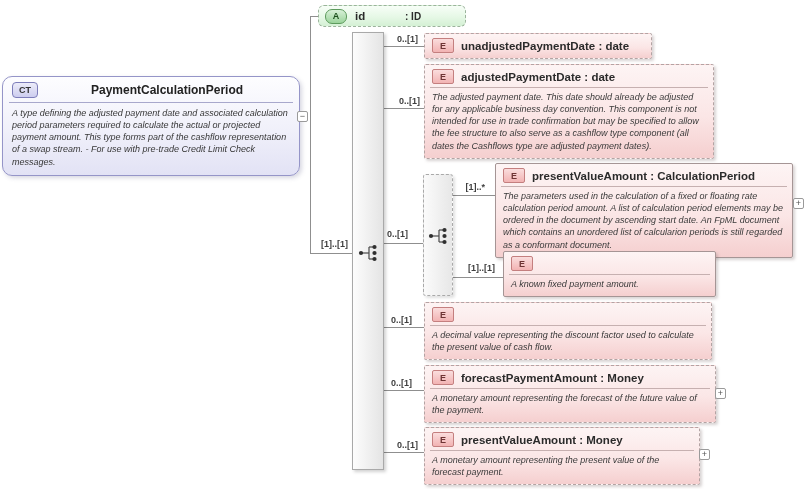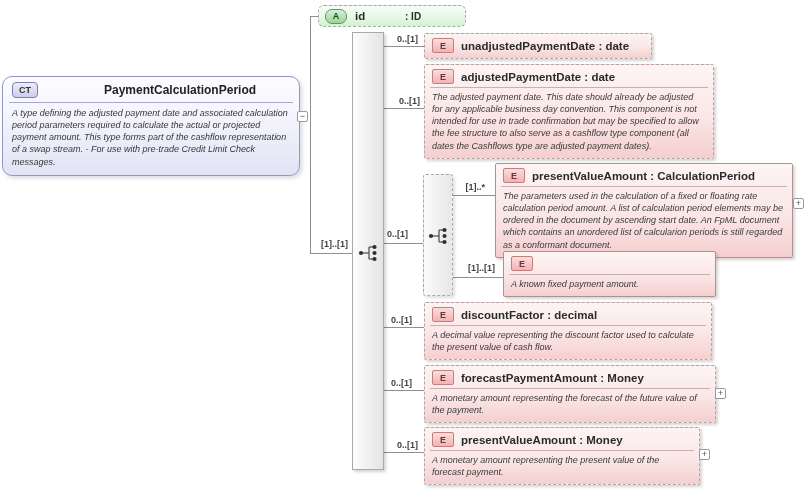--- a/index.html
+++ b/index.html
@@ -10,21 +10,21 @@
   .line{position:absolute;background:#8f8f8f;}
 
   
   .card{position:absolute;font-size:9px;font-weight:bold;color:#3f3f3f;
         text-align:right;white-space:nowrap;}
 
   
   .ct-box{position:absolute;left:2px;top:76px;width:296px;border:1px solid #9595c8;
           border-radius:10px;background:linear-gradient(180deg,#fdfdff 0%,#f0f0fa 55%,#e2e2f5 100%);
           box-shadow:2px 2px 4px rgba(100,100,140,.25);}
-  .ct-head{display:flex;align-items:center;gap:22px;padding:5px 9px 4px;}
+  .ct-head{display:flex;align-items:center;gap:9px;padding:5px 9px 4px;}
   .ct-name{font-weight:bold;font-size:12px;color:#222;padding-left:44px;}
   .badge-ct{display:inline-flex;align-items:center;justify-content:center;width:24px;height:14px;
             border:1px solid #7d7dba;border-radius:4px;background:linear-gradient(#ececf9,#cdcdef);
             font-size:9px;font-weight:bold;color:#333;}
   .ct-sep{height:1px;background:#a8a8cc;margin:0 6px;}
   .ct-desc{font-style:italic;font-size:9px;color:#373737;line-height:1.35;padding:4px 9px 7px;}
 
   
   .attr-box{position:absolute;left:318px;top:5px;width:148px;height:22px;box-sizing:border-box;
             border:1px dashed #9cb39c;border-radius:6px;
@@ -162,21 +162,20 @@
     <div class="el-title">
       <span class="badge-e">E</span>
     </div>
     <div class="el-sep"></div>
     <div class="el-desc">A known fixed payment amount.</div>
   </div>
 
   <div class="el-box dashed" style="left:424px;top:302px;width:288px;min-height:54px">
     <div class="el-title">
       <span class="badge-e">E</span>
-      <span class="el-name"><span>discountFactor</span> <span>: decimal</span></span>
     </div>
     <div class="el-sep"></div>
     <div class="el-desc">A decimal value representing the discount factor used to calculate the present value of cash flow.</div>
   </div>
 
   <div class="el-box dashed" style="left:424px;top:365px;width:292px;min-height:54px">
     <div class="el-title">
       <span class="badge-e">E</span>
       <span class="el-name"><span>forecastPaymentAmount</span> <span>: Money</span></span>
     </div>

